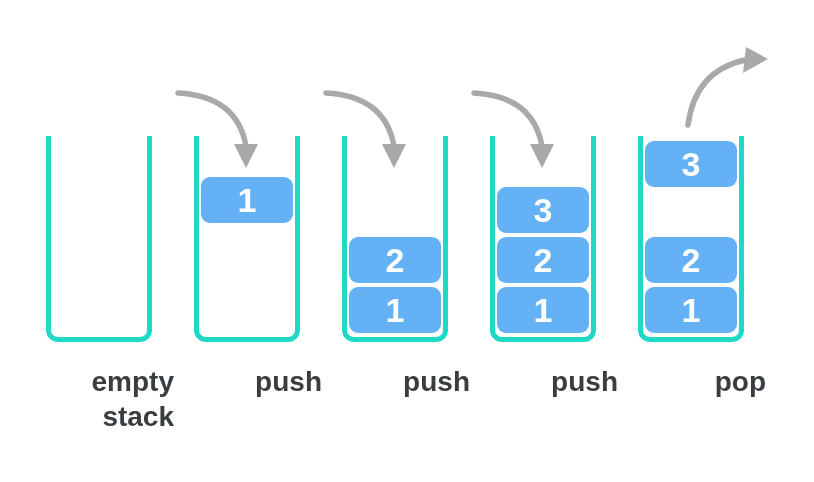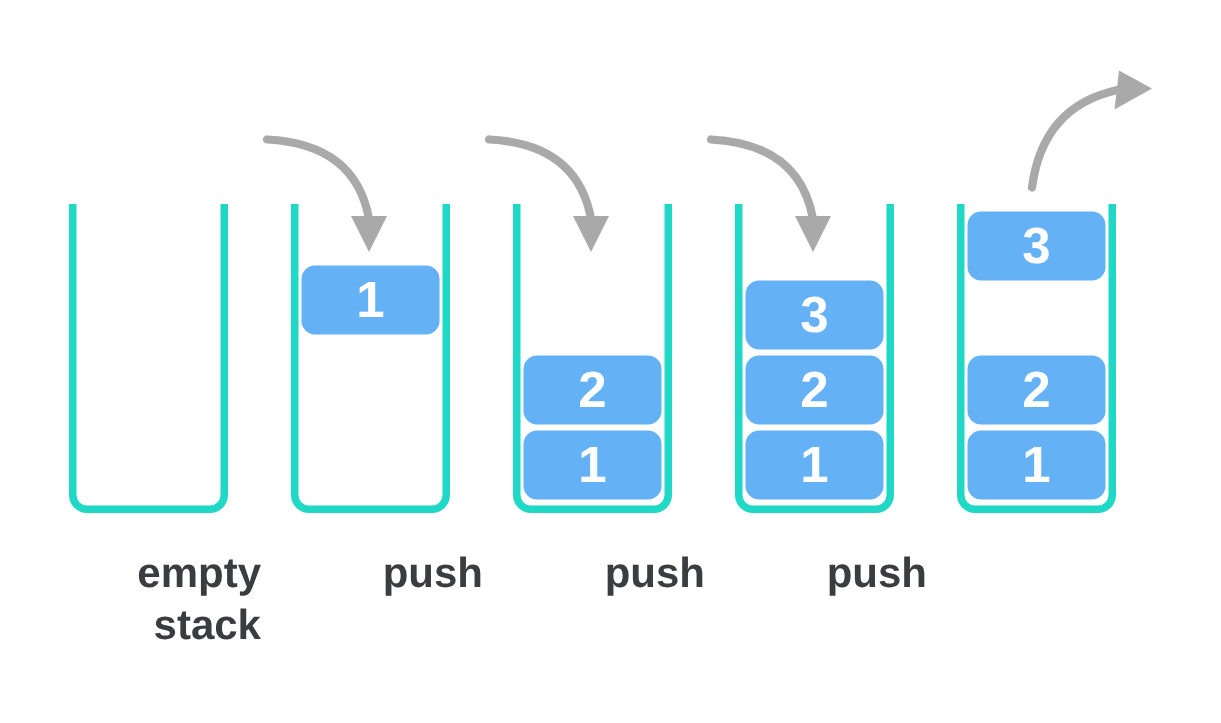--- a/index.html
+++ b/index.html
@@ -121,15 +121,16 @@
     <div class="tube"></div>
     <div class="block b-leaving">
       <span>3</span>
     </div>
     <div class="block b-mid">
       <span>2</span>
     </div>
     <div class="block b-bottom">
       <span>1</span>
     </div>
+    <div class="stack-label">pop</div>
   </div>
 
 </div>
 
 </body></html>

